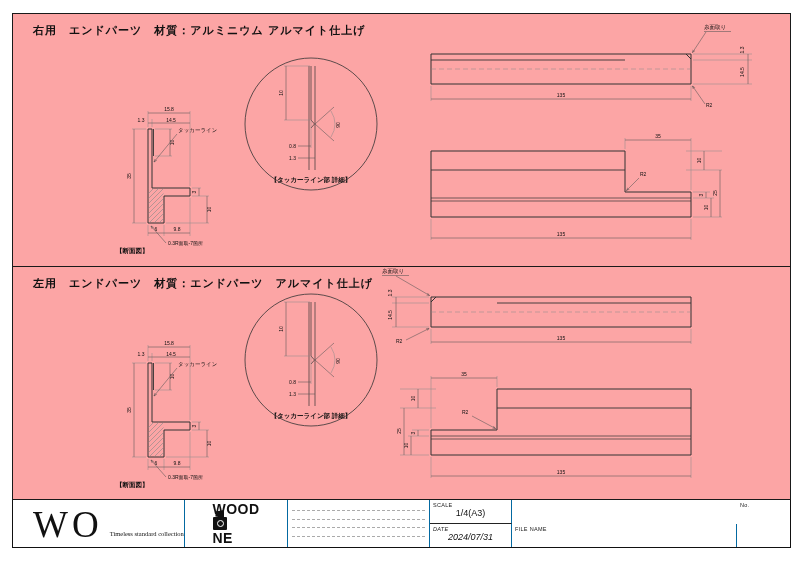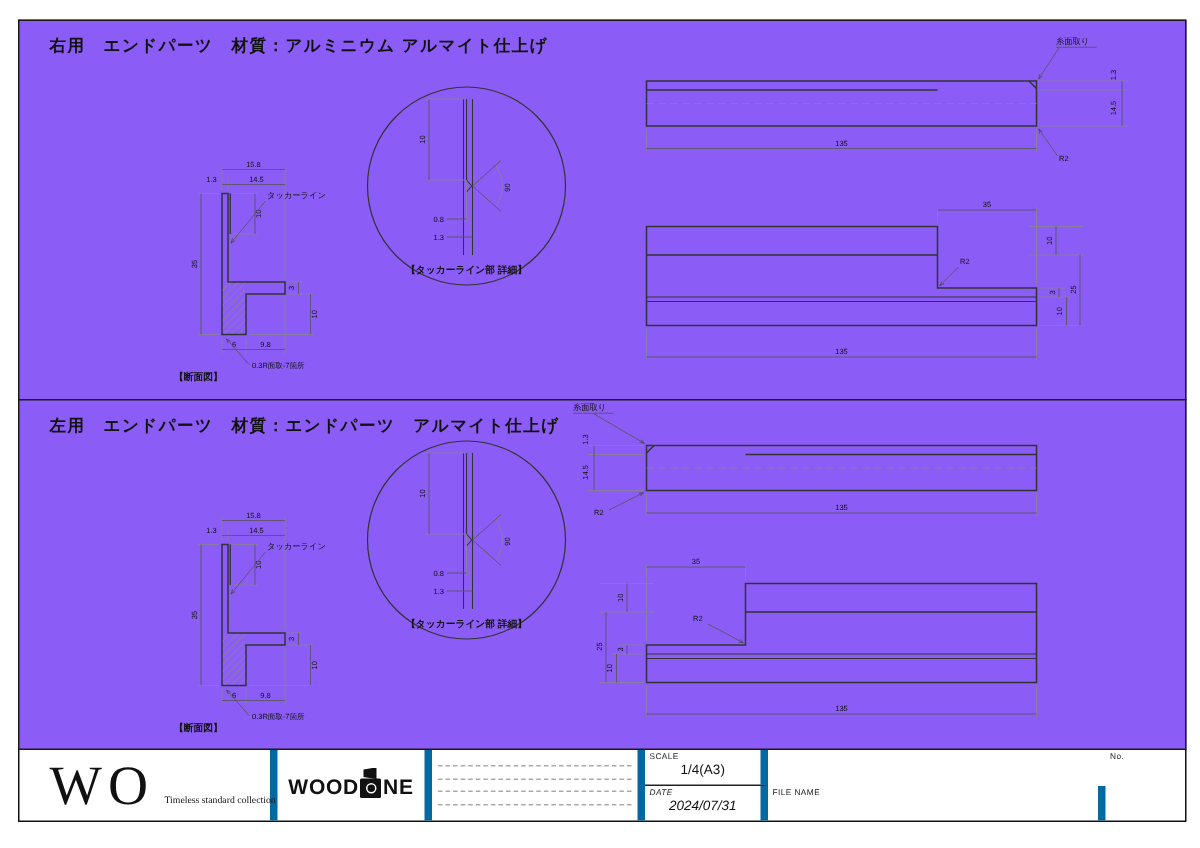--- a/index.html
+++ b/index.html
@@ -1,49 +1,49 @@
 <!DOCTYPE html>
 <html><head>
 <meta charset="utf-8">
 <style>
   html,body{margin:0;padding:0;background:#fff;}
   .page{position:relative;width:800px;height:565px;background:#fff;font-family:"Liberation Sans","DejaVu Sans",sans-serif;color:#111;overflow:hidden;}
   .sheet{position:absolute;left:12px;top:13px;width:779px;}
-  .panel{position:relative;border:1px solid #1a1a1a;background:#8b5cf6;}
+  .panel{position:relative;border:1px solid #1a1a1a;background:#fca5a5;}
   .panel.top{height:252px;}
   .panel.bottom{height:232px;margin-top:-1px;}
   .panel-title{position:absolute;left:20px;top:9px;font-size:11px;font-weight:bold;letter-spacing:1px;white-space:nowrap;}
   svg.draw{position:absolute;left:0;top:0;}
   svg text{fill:#111;font-family:"Liberation Sans","DejaVu Sans",sans-serif;}
   .d{font-size:5px;}
   .d6{font-size:5.5px;}
   .cap{font-size:6.5px;font-weight:bold;}
   .ol{fill:none;stroke:#333;stroke-width:1;}
   .o7{fill:none;stroke:#333;stroke-width:0.7;}
   .gv{fill:none;stroke:#333;stroke-width:0.9;}
   .tl{fill:none;stroke:#888;stroke-width:0.5;}
   .ld{fill:none;stroke:#555;stroke-width:0.55;}
   .dash{fill:none;stroke:#888;stroke-width:0.5;stroke-dasharray:5 3;}
   
   .tblock{margin-top:-1px;height:47px;border:1px solid #111;display:grid;
           grid-template-columns:172px 103px 142px 82px 225px 52px;grid-template-rows:24px 23px;background:#fff;}
-  .cell{position:relative;border-right:5px solid #0369a1;box-sizing:border-box;}
+  .cell{position:relative;border-right:1px solid #0369a1;box-sizing:border-box;}
   .span2{grid-row:1/3;}
   .r1c4{grid-row:1;grid-column:4;border-bottom:1px solid #222;}
   .r1c5{grid-row:1;grid-column:5;border-bottom:1px solid #222;}
   .r2c4{grid-row:2;grid-column:4;font-style:italic;}
   .r2c5{grid-row:2;grid-column:5;}
   .c6{grid-column:6;border-right:none;}
   .lab{position:absolute;left:3px;top:2px;font-size:5.5px;color:#222;letter-spacing:0.3px;}
   .val{position:absolute;left:0;right:0;top:3px;bottom:0;display:flex;align-items:center;justify-content:center;font-size:9px;white-space:nowrap;}
   .wo-cell{display:flex;align-items:flex-end;padding:0 8px 4px 20px;}
   .wo{font-family:"Liberation Serif","DejaVu Serif",serif;font-size:37px;line-height:36px;letter-spacing:4px;}
   .wo-tag{font-family:"Liberation Serif","DejaVu Serif",serif;font-size:6.5px;margin-left:7px;margin-bottom:6px;white-space:nowrap;}
   .wd-cell{display:flex;align-items:center;justify-content:center;}
-  .woodone{display:flex;align-items:flex-end;font-weight:900;font-size:14px;letter-spacing:0.5px;color:#111;}
+  .woodone{display:flex;align-items:flex-start;font-weight:900;font-size:14px;letter-spacing:0.5px;color:#111;flex-direction:column;}
   .wd-o{display:inline-block;position:relative;width:14px;height:13px;background:#111;border-radius:1px;margin:0 1px;}
   .wd-o::after{content:"";position:absolute;left:3.2px;top:3.2px;width:5px;height:5px;border:1.8px solid #fff;border-radius:50%;background:#111;}
   .wd-flag{position:absolute;left:2px;top:-7px;width:9px;height:8px;background:#111;
            clip-path:polygon(0 18%,100% 0,100% 100%,0 82%);}
   .dash-cell{display:flex;flex-direction:column;justify-content:space-evenly;padding:3px 4px;}
   .dashline{border-top:1px dashed #aaa;height:0;}
 </style>
 </head>
 <body>
 

